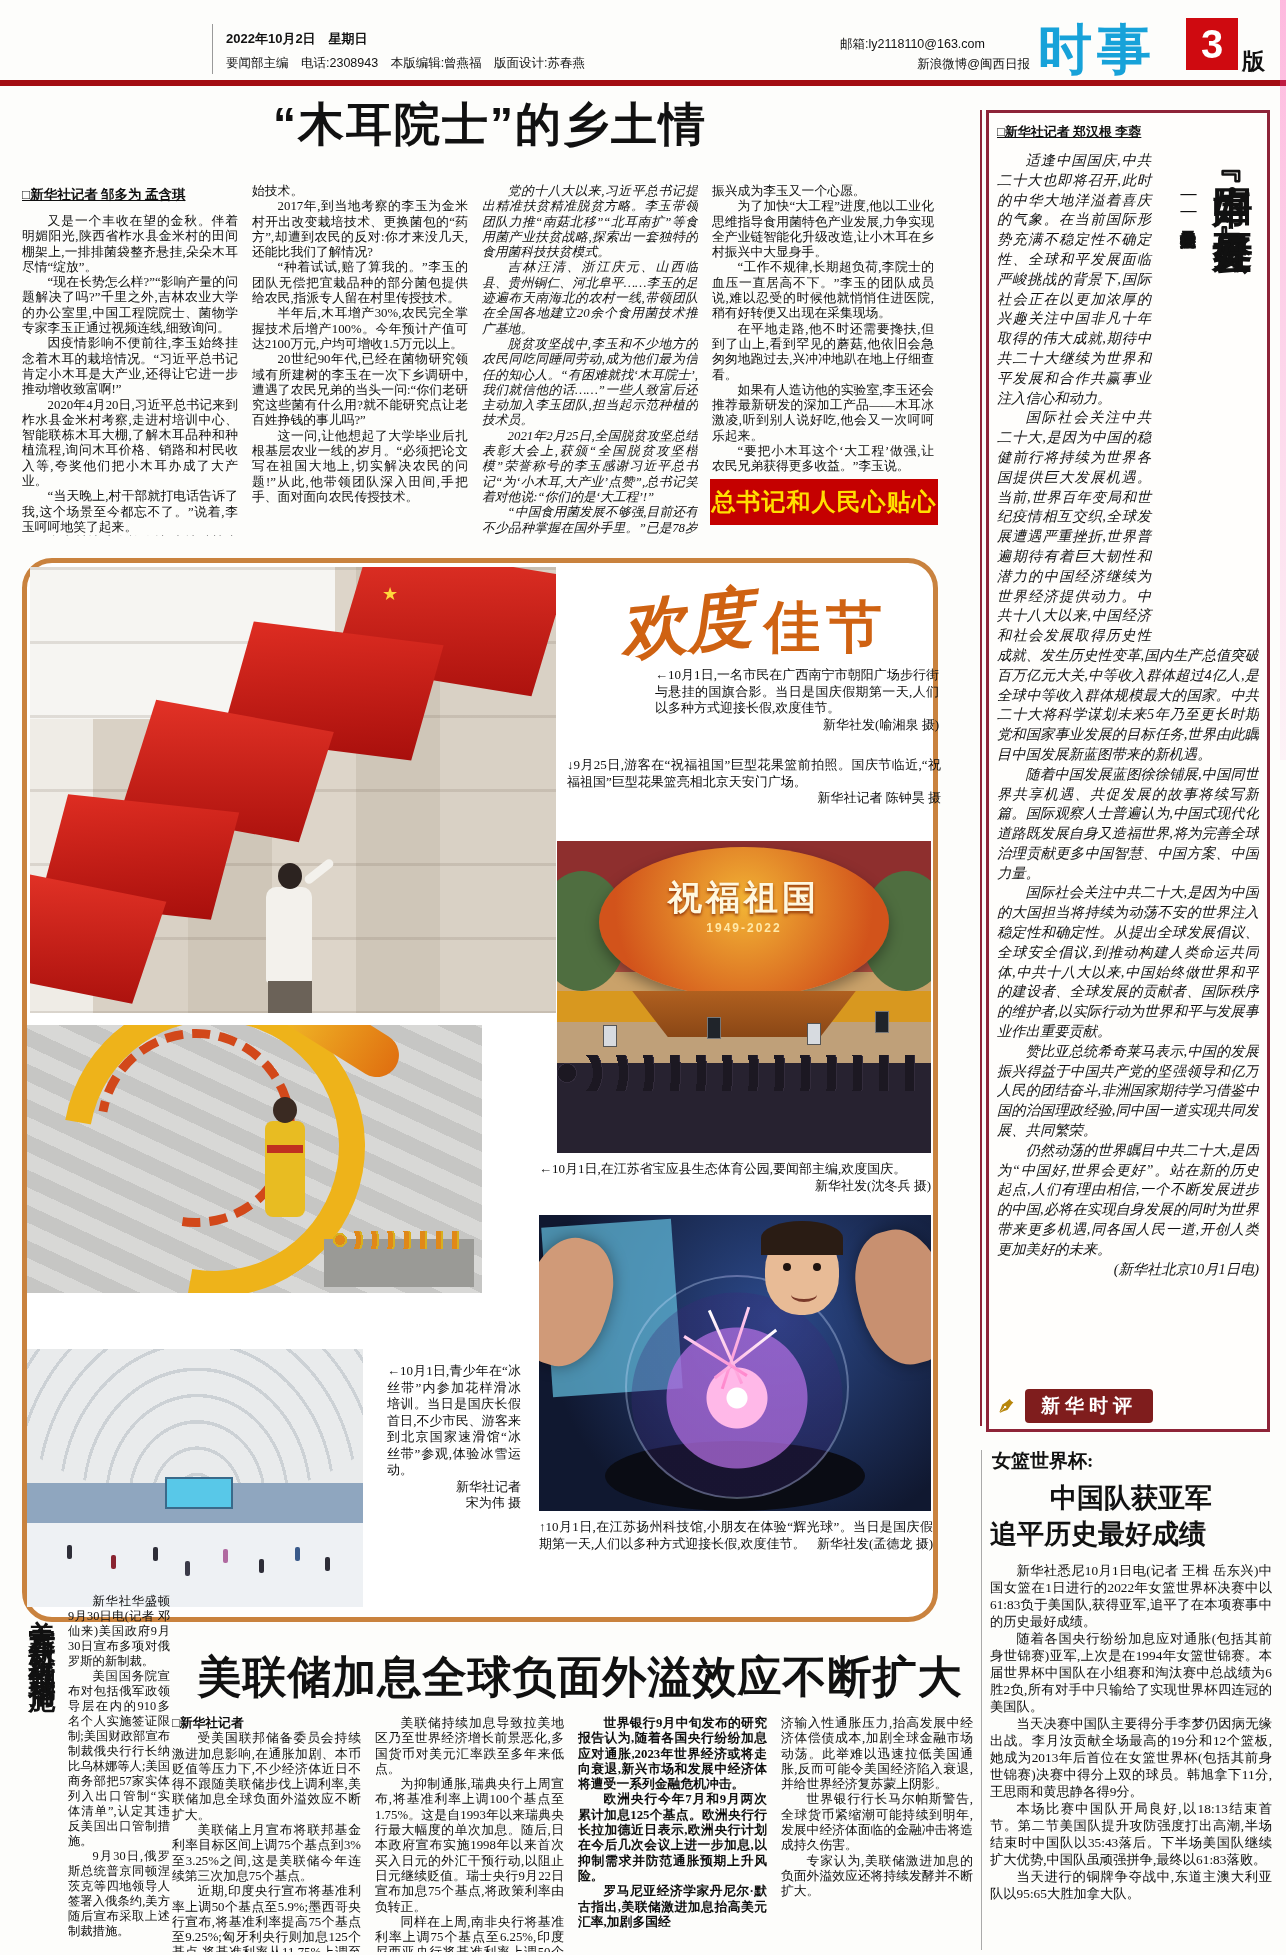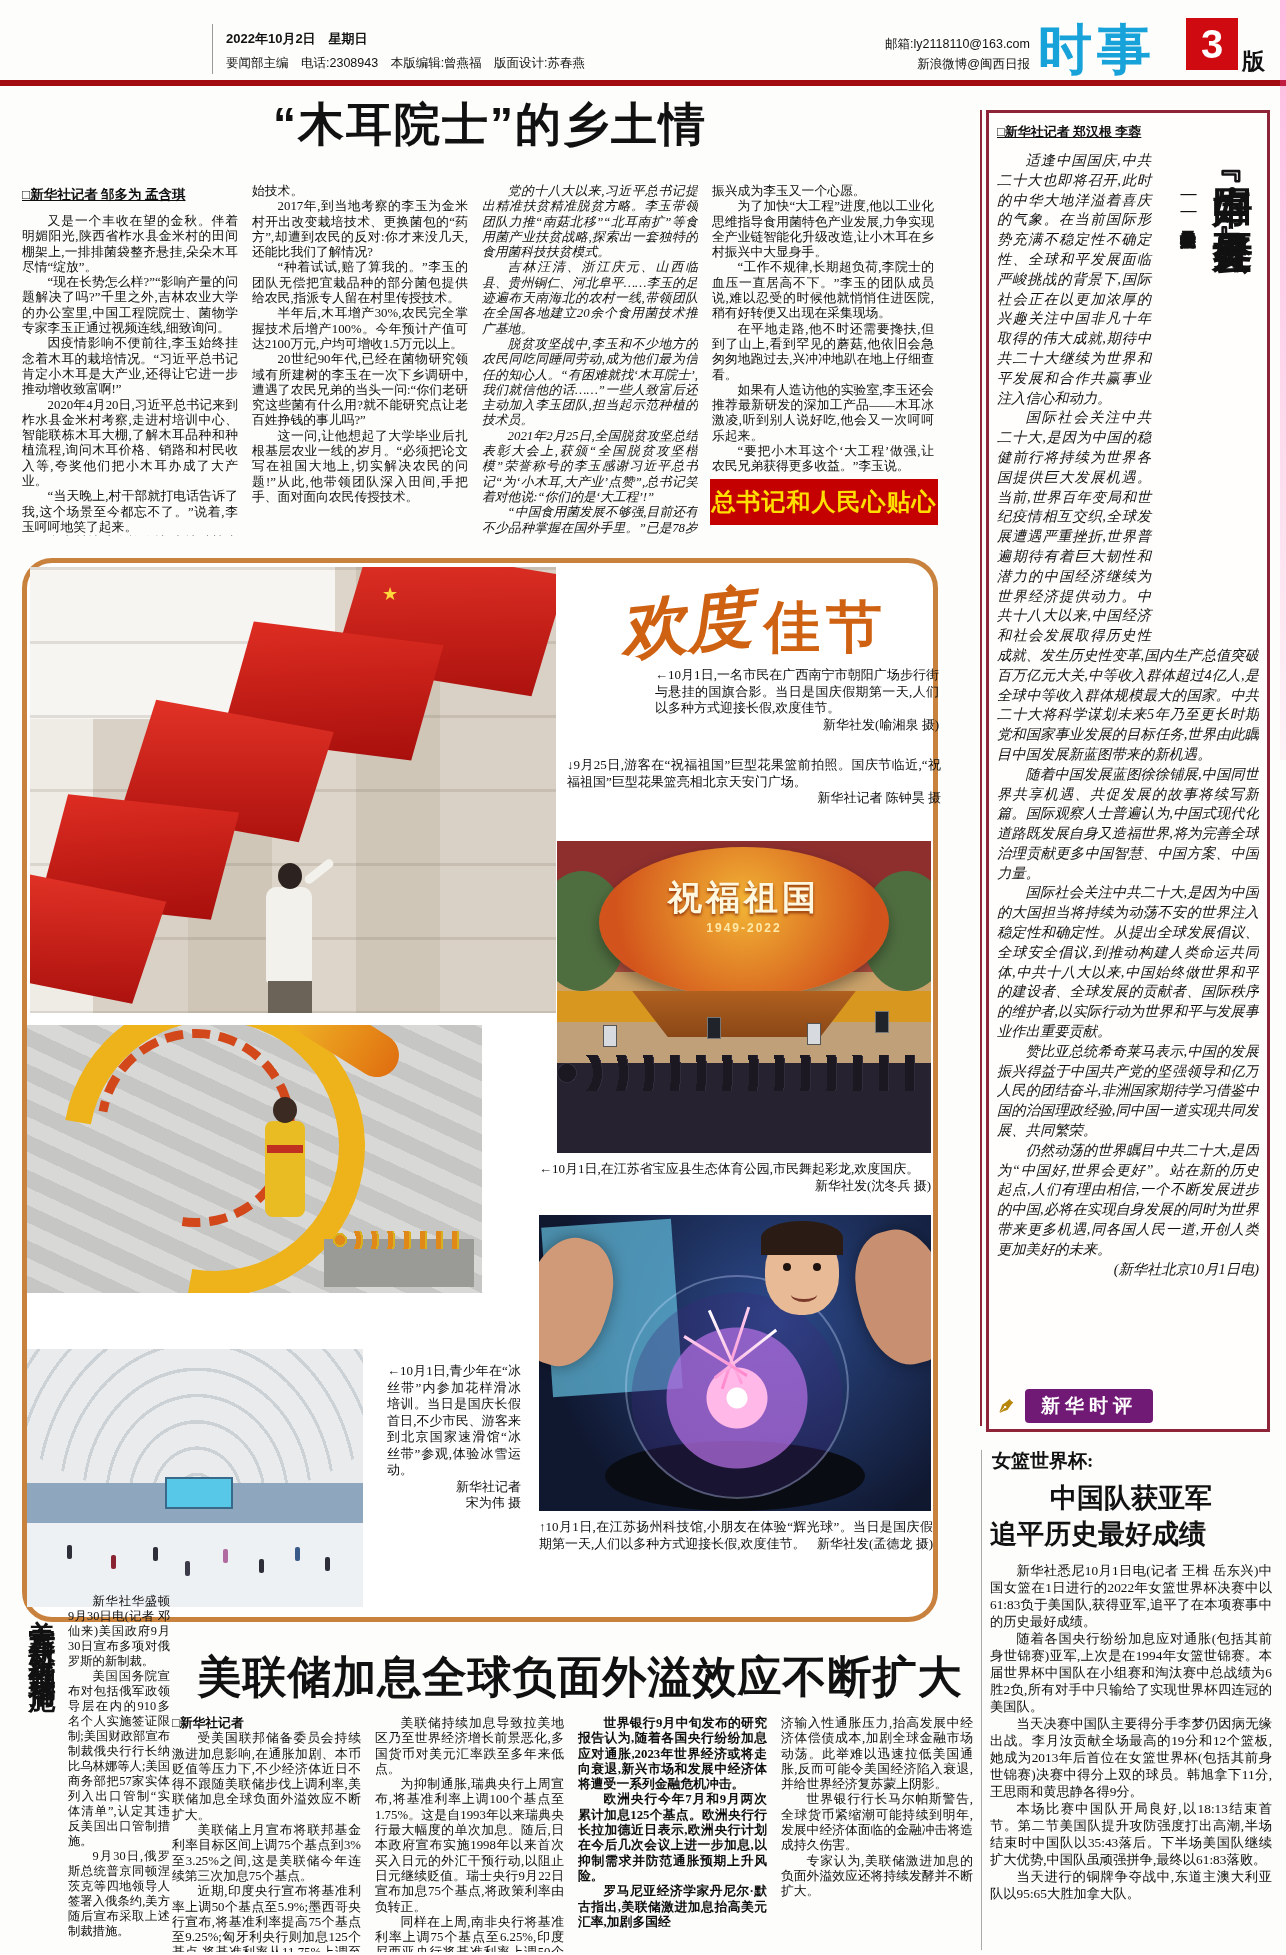--- a/index.html
+++ b/index.html
@@ -21,21 +21,21 @@
   .hl{font-weight:bold;}
 </style>
 </head>
 <body>
 
 <div id="page">
 
   <div class="abs" style="left:212px;top:24px;width:1px;height:50px;background:#9a9a9a;"></div>
   <div class="abs sans hl" style="left:226px;top:30px;font-size:13px;">2022年10月2日　星期日</div>
   <div class="abs sans" style="left:226px;top:55px;font-size:12.5px;">要闻部主编　电话:2308943　本版编辑:曾燕福　版面设计:苏春燕</div>
-  <div class="abs sans" style="left:840px;top:36px;width:190px;text-align:right;font-size:12.5px;">邮箱:ly2118110@163.com</div>
+  <div class="abs sans" style="left:840px;top:36px;width:190px;font-size:12.5px;">邮箱:ly2118110@163.com</div>
   <div class="abs sans" style="left:840px;top:56px;width:190px;text-align:right;font-size:12.5px;">新浪微博@闽西日报</div>
   <div class="abs sans hl" style="left:1038px;top:14px;font-size:54px;color:#17a2d9;letter-spacing:5px;">时事</div>
   <div class="abs sans hl" style="left:1186px;top:18px;width:52px;height:52px;background:#cf0a10;color:#fff;font-size:40px;text-align:center;line-height:52px;">3</div>
   <div class="abs hl" style="left:1242px;top:46px;font-size:23px;">版</div>
   <div class="abs" style="left:0;top:80px;width:1286px;height:6px;background:#a30d12;"></div>
 
   <div class="abs sans hl" style="left:140px;top:94px;width:700px;font-size:46px;text-align:center;letter-spacing:2px;">“木耳院士”的乡土情</div>
   <div class="abs hl" style="left:22px;top:186px;font-size:13.5px;text-decoration:underline;">□新华社记者 邹多为 孟含琪</div>
 
   <div class="abs col" style="left:22px;top:214px;width:216px;height:322px;">
@@ -114,21 +114,21 @@
       <div class="hl sans" style="position:absolute;left:42px;top:80px;width:290px;text-align:center;font-size:12px;color:#ffe9a8;letter-spacing:2px;">1949-2022</div>
       <div style="position:absolute;left:0;top:222px;width:374px;height:90px;background:#272230;"></div>
       <div style="position:absolute;left:0;top:214px;width:374px;height:36px;background:repeating-radial-gradient(circle at 10px 18px,#1c1822 0 9px,#332c3c 9px 10px,transparent 10px 26px);"></div>
       <div style="position:absolute;left:46px;top:184px;width:12px;height:20px;background:#d7dbe0;border:1px solid #555;"></div>
       <div style="position:absolute;left:150px;top:176px;width:12px;height:20px;background:#20242a;border:1px solid #777;"></div>
       <div style="position:absolute;left:250px;top:182px;width:12px;height:20px;background:#d7dbe0;border:1px solid #555;"></div>
       <div style="position:absolute;left:318px;top:170px;width:12px;height:20px;background:#20242a;border:1px solid #777;"></div>
     </div>
 
     <div class="abs cap" style="left:512px;top:598px;width:392px;height:50px;">
-      <span>←10月1日,在江苏省宝应县生态体育公园,市民舞起彩龙,欢度国庆。</span>
+      <span>←10月1日,在江苏省宝应县生态体育公园,要闻部主编,欢度国庆。</span>
       <span style="float:right;">新华社发(沈冬兵 摄)</span>
     </div>
 
     <div class="photo" style="left:512px;top:652px;width:392px;height:296px;background:radial-gradient(circle at 60% 35%,#2c4a8c,#101830 75%);">
       <div style="position:absolute;left:8px;top:8px;width:130px;height:170px;background:#5fb6d6;opacity:.75;transform:rotate(-4deg);"></div>
       <div style="position:absolute;left:66px;top:226px;width:260px;height:70px;background:#0a0c14;border-radius:50%;"></div>
       <div style="position:absolute;left:86px;top:60px;width:220px;height:220px;border-radius:50%;border:2px solid rgba(200,220,255,.35);background:radial-gradient(circle at 50% 55%,#ffffff 0 10px,#ffb8e8 11px 30px,rgba(168,104,216,.8) 31px 70px,rgba(60,40,120,.3) 71px 105px,transparent 106px);"></div>
       <div style="position:absolute;left:195px;top:90px;width:3px;height:86px;background:linear-gradient(180deg,#ffd0f0,#ff86cc);transform:rotate(18deg);"></div>
       <div style="position:absolute;left:185px;top:92px;width:3px;height:80px;background:linear-gradient(180deg,#ffffff,#ff9ad8);transform:rotate(-24deg);"></div>
       <div style="position:absolute;left:205px;top:100px;width:3px;height:78px;background:linear-gradient(180deg,#ffffff,#ff9ad8);transform:rotate(52deg);"></div>
@@ -188,21 +188,21 @@
       <p style="margin:0;text-indent:2em;">适逢中国国庆,中共二十大也即将召开,此时的中华大地洋溢着喜庆的气象。在当前国际形势充满不稳定性不确定性、全球和平发展面临严峻挑战的背景下,国际社会正在以更加浓厚的兴趣关注中国非凡十年取得的伟大成就,期待中共二十大继续为世界和平发展和合作共赢事业注入信心和动力。</p>
       <p style="margin:0;text-indent:2em;">国际社会关注中共二十大,是因为中国的稳健前行将持续为世界各国提供巨大发展机遇。当前,世界百年变局和世纪疫情相互交织,全球发展遭遇严重挫折,世界普遍期待有着巨大韧性和潜力的中国经济继续为世界经济提供动力。中共十八大以来,中国经济和社会发展取得历史性成就、发生历史性变革,国内生产总值突破百万亿元大关,中等收入群体超过4亿人,是全球中等收入群体规模最大的国家。中共二十大将科学谋划未来5年乃至更长时期党和国家事业发展的目标任务,世界由此瞩目中国发展新蓝图带来的新机遇。</p>
       <p style="margin:0;text-indent:2em;">随着中国发展蓝图徐徐铺展,中国同世界共享机遇、共促发展的故事将续写新篇。国际观察人士普遍认为,中国式现代化道路既发展自身又造福世界,将为完善全球治理贡献更多中国智慧、中国方案、中国力量。</p>
       <p style="margin:0;text-indent:2em;">国际社会关注中共二十大,是因为中国的大国担当将持续为动荡不安的世界注入稳定性和确定性。从提出全球发展倡议、全球安全倡议,到推动构建人类命运共同体,中共十八大以来,中国始终做世界和平的建设者、全球发展的贡献者、国际秩序的维护者,以实际行动为世界和平与发展事业作出重要贡献。</p>
       <p style="margin:0;text-indent:2em;">赞比亚总统希奇莱马表示,中国的发展振兴得益于中国共产党的坚强领导和亿万人民的团结奋斗,非洲国家期待学习借鉴中国的治国理政经验,同中国一道实现共同发展、共同繁荣。</p>
       <p style="margin:0;text-indent:2em;">仍然动荡的世界瞩目中共二十大,是因为“中国好,世界会更好”。站在新的历史起点,人们有理由相信,一个不断发展进步的中国,必将在实现自身发展的同时为世界带来更多机遇,同各国人民一道,开创人类更加美好的未来。</p>
       <p style="margin:0;text-align:right;">(新华社北京10月1日电)</p>
     </div>
     <div class="abs" style="left:6px;top:1276px;width:220px;height:32px;">
       <span style="display:inline-block;font-size:24px;color:#b8860b;transform:rotate(135deg);vertical-align:middle;">✒</span>
-      <span class="sans hl" style="display:inline-block;vertical-align:middle;margin-left:6px;background:#701a75;color:#fff;font-size:19px;letter-spacing:5px;padding:4px 16px;border-radius:4px;">新华时评</span>
+      <span class="sans hl" style="display:inline-block;vertical-align:middle;margin-left:6px;background:#7f1d1d;color:#fff;font-size:19px;letter-spacing:5px;padding:4px 16px;border-radius:4px;">新华时评</span>
     </div>
   </div>
   <div class="abs" style="left:980px;top:110px;width:2px;height:1316px;background:#8e2438;"></div>
 
   <div class="abs" style="left:981px;top:1450px;width:1px;height:500px;background:#aaa;"></div>
   <div class="abs hl serif" style="left:992px;top:1448px;font-size:19px;">女篮世界杯:</div>
   <div class="abs hl serif" style="left:990px;top:1480px;width:282px;text-align:center;font-size:27px;">中国队获亚军</div>
   <div class="abs hl serif" style="left:990px;top:1516px;width:282px;text-align:left;font-size:27px;">追平历史最好成绩</div>
   <div class="abs col" style="left:990px;top:1562px;width:282px;height:388px;font-size:13.3px;line-height:17px;">
     <p>新华社悉尼10月1日电(记者 王楫 岳东兴)中国女篮在1日进行的2022年女篮世界杯决赛中以61:83负于美国队,获得亚军,追平了在本项赛事中的历史最好成绩。</p>

